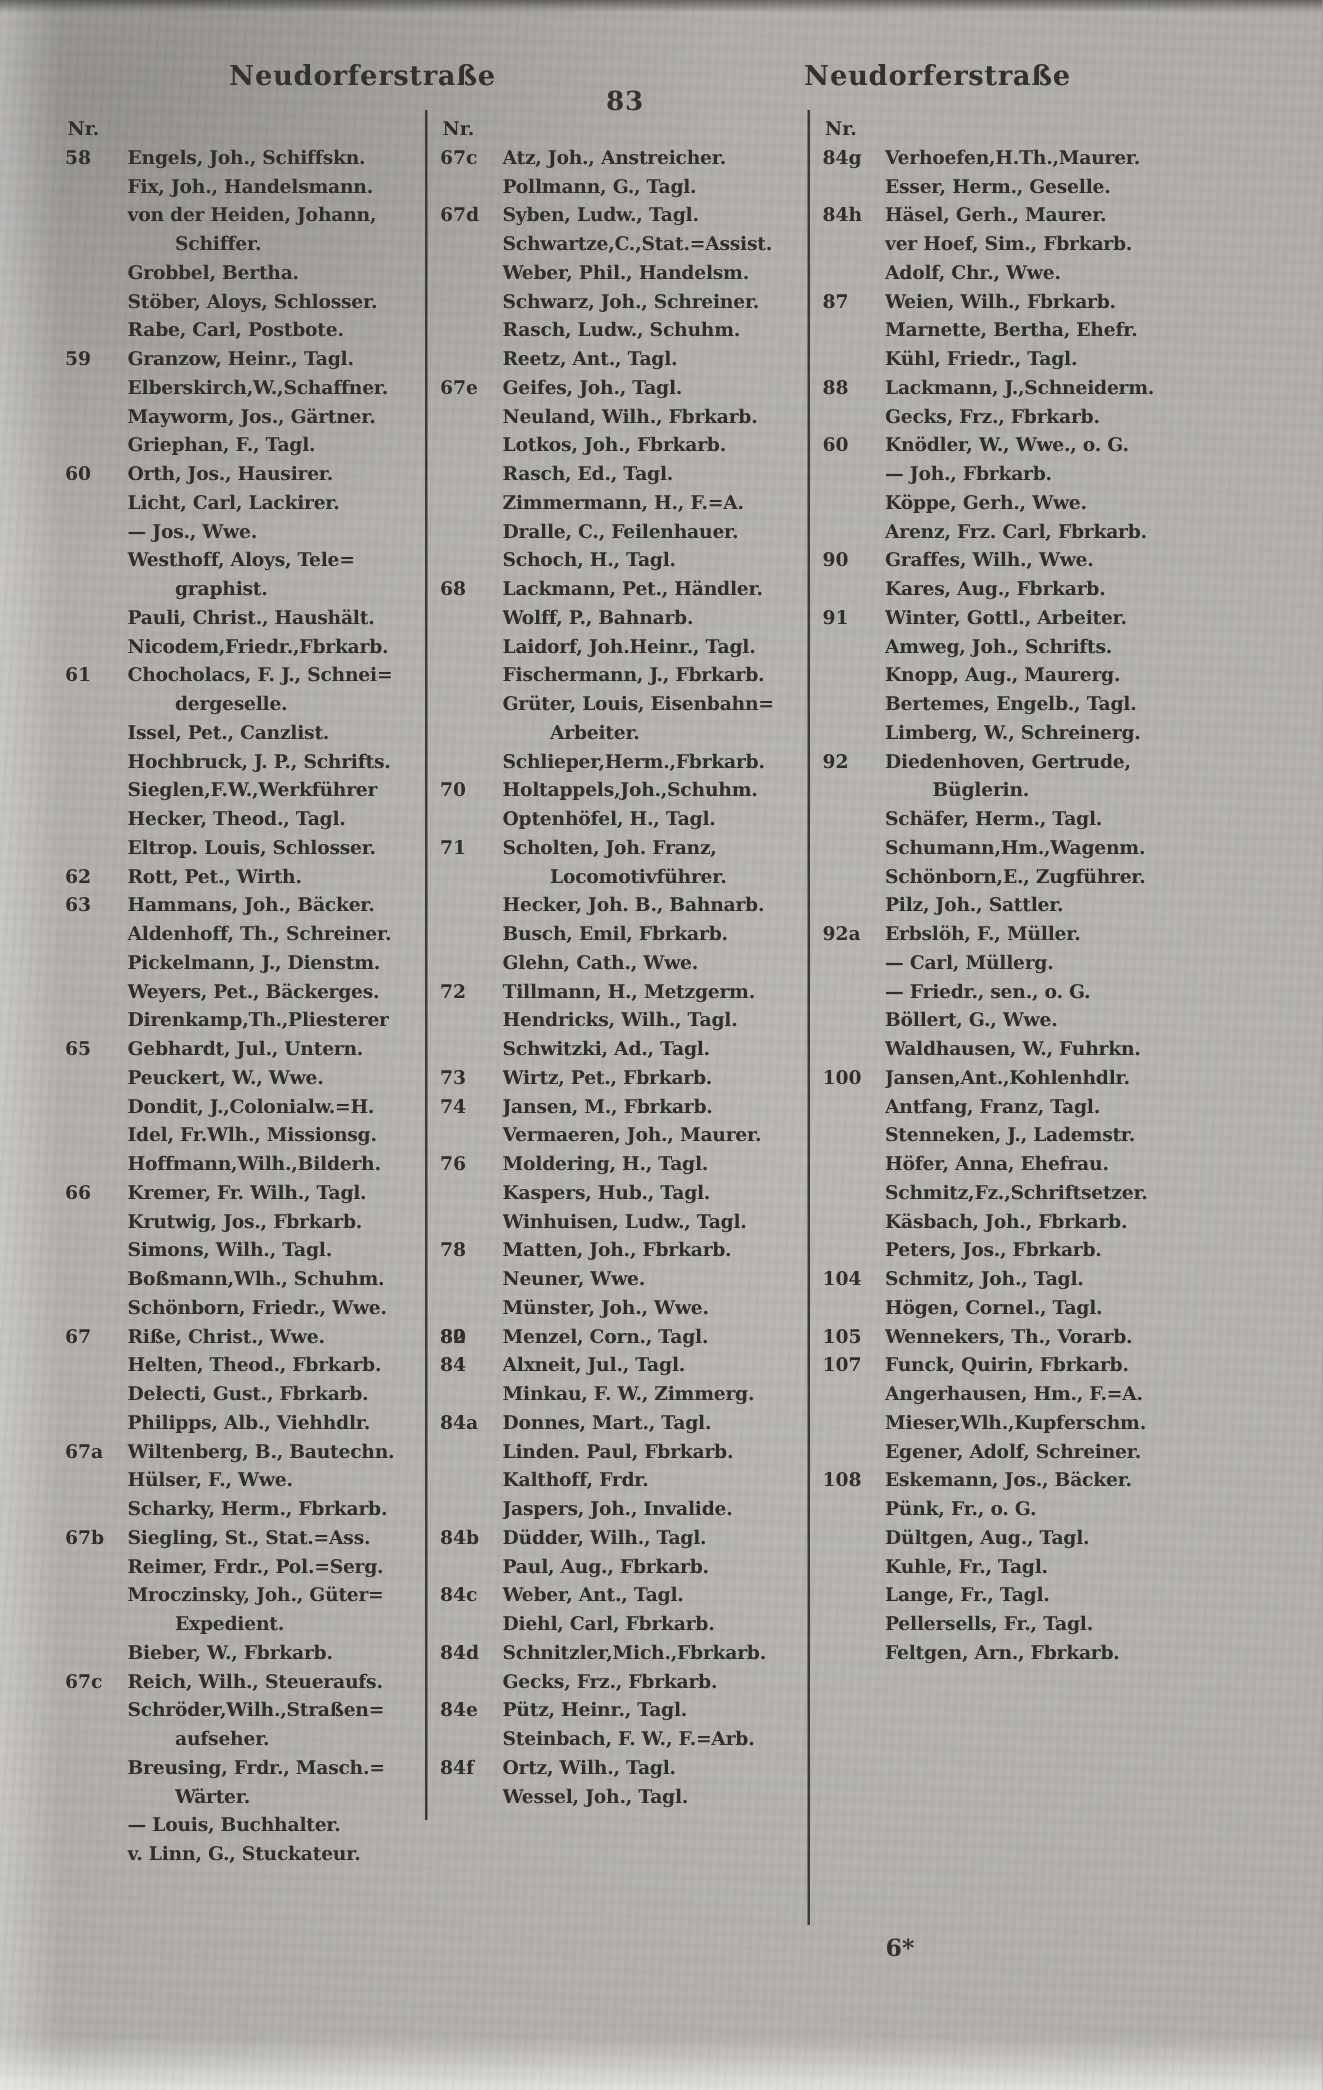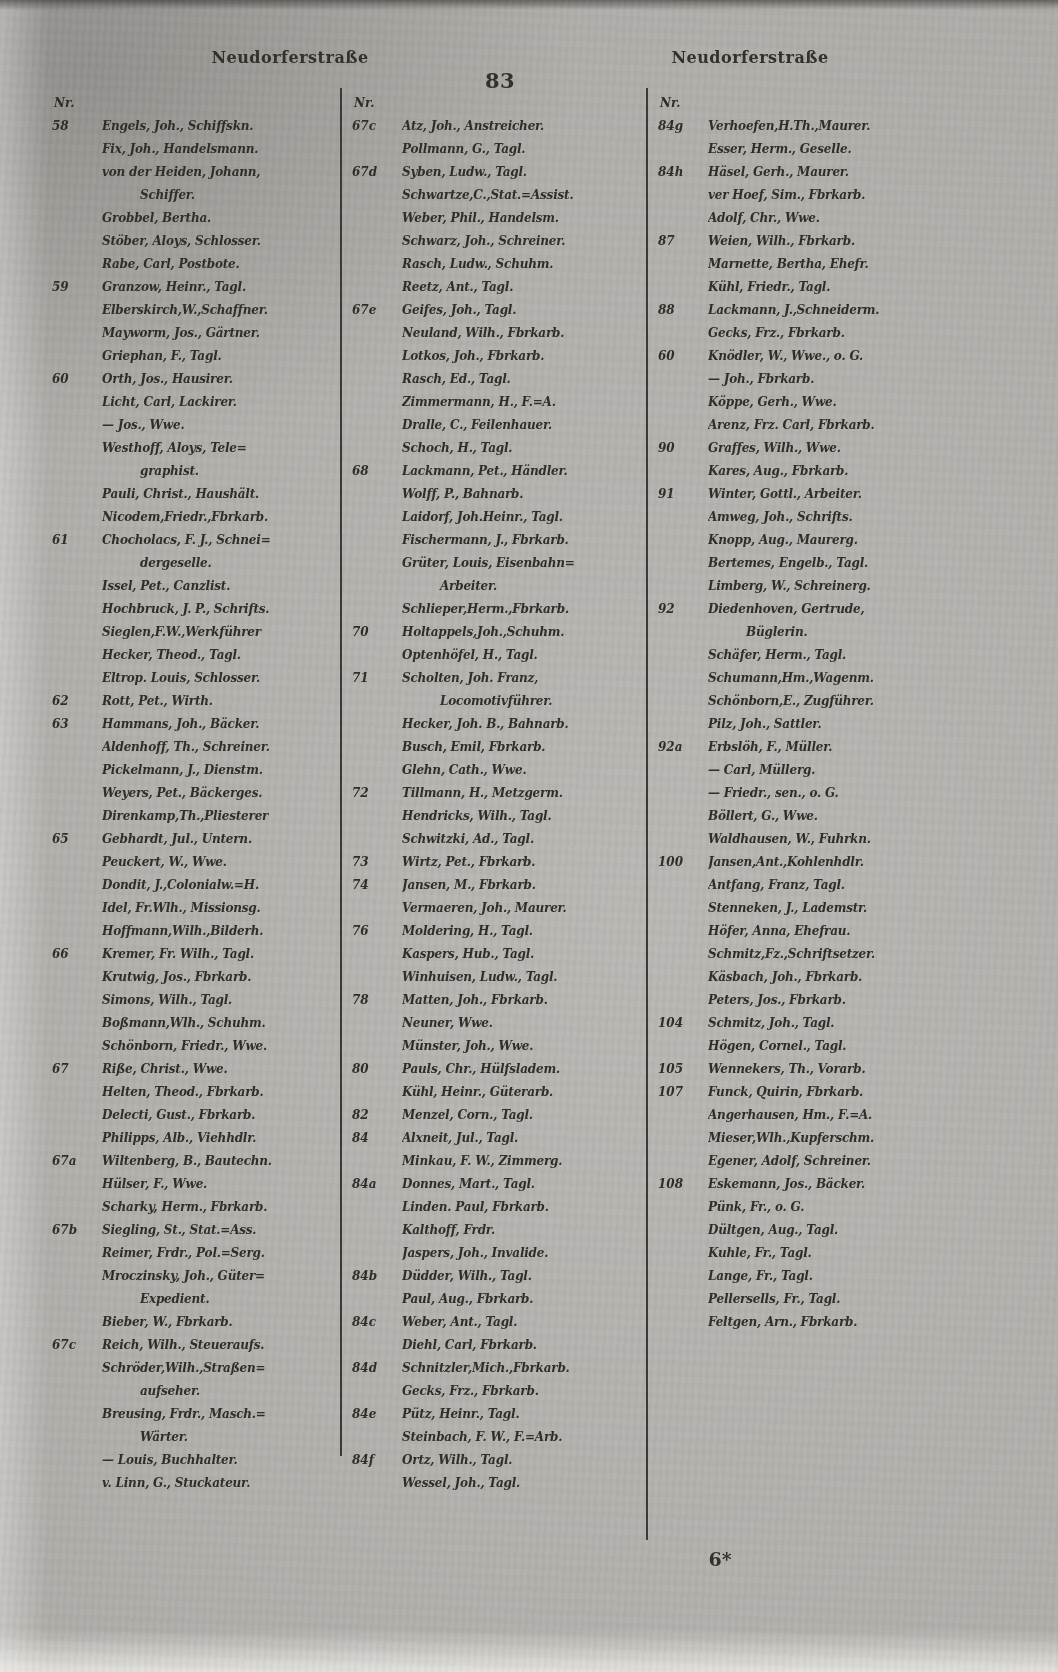--- a/index.html
+++ b/index.html
@@ -14,34 +14,34 @@
       linear-gradient(to bottom, rgba(40,40,38,0.55) 0px, rgba(40,40,38,0.0) 10px),
       linear-gradient(to right, rgba(255,255,255,0.30) 0px, rgba(255,255,255,0.0) 48px),
       linear-gradient(to top, rgba(235,235,230,0.85) 0px, rgba(235,235,230,0.0) 42px),
       radial-gradient(ellipse 900px 700px at 8% 4%, rgba(0,0,0,0.16), rgba(0,0,0,0) 55%),
       radial-gradient(ellipse 1200px 1500px at 60% 55%, rgba(255,255,255,0.07), rgba(0,0,0,0.05) 90%),
       #b5b2ae;
     color:#2d2b27;
   }
   .hdr{
     position:absolute;top:48px;height:30px;
-    font-size:16px;font-weight:700;letter-spacing:0.5px;
+    font-size:22px;font-weight:700;letter-spacing:0.5px;
     text-align:center;color:#33312c;
   }
   .hdr-left{left:150px;width:280px;}
   .hdr-num{left:460px;width:80px;font-size:21px;margin-top:20px;}
   .hdr-right{left:620px;width:260px;}
   .divider{
     position:absolute;width:2px;background:rgba(60,58,54,0.75);
   }
   .div1{left:340px;top:88px;height:1368px;}
   .div2{left:646px;top:88px;height:1452px;}
   .col{
     position:absolute;top:92px;
-    font-size:12px;font-weight:700;line-height:23px;color:#302e29;font-style:italic;
+    font-size:15px;font-weight:700;line-height:23px;color:#302e29;
   }
   .col1{left:52px;width:286px;}
   .col2{left:352px;width:290px;}
   .col3{left:658px;width:356px;}
   .nr-row{padding-left:2px;}
   .entry{position:relative;}
   .num{
     position:absolute;left:0;top:0;
     letter-spacing:0;white-space:nowrap;
   }
@@ -292,24 +292,20 @@
         <div class="entry">
           <span class="num">78</span>
           <div class="lines">
             <div class="line">Matten, Joh., Fbrkarb.</div>
             <div class="line">Neuner, Wwe.</div>
             <div class="line">Münster, Joh., Wwe.</div>
           </div>
         </div>
         <div class="entry">
           <span class="num">80</span>
-          <div class="lines">
-            <div class="line">Pauls, Chr., Hülfsladem.</div>
-            <div class="line">Kühl, Heinr., Güterarb.</div>
-          </div>
         </div>
         <div class="entry">
           <span class="num">82</span>
           <div class="lines">
             <div class="line">Menzel, Corn., Tagl.</div>
           </div>
         </div>
         <div class="entry">
           <span class="num">84</span>
           <div class="lines">

